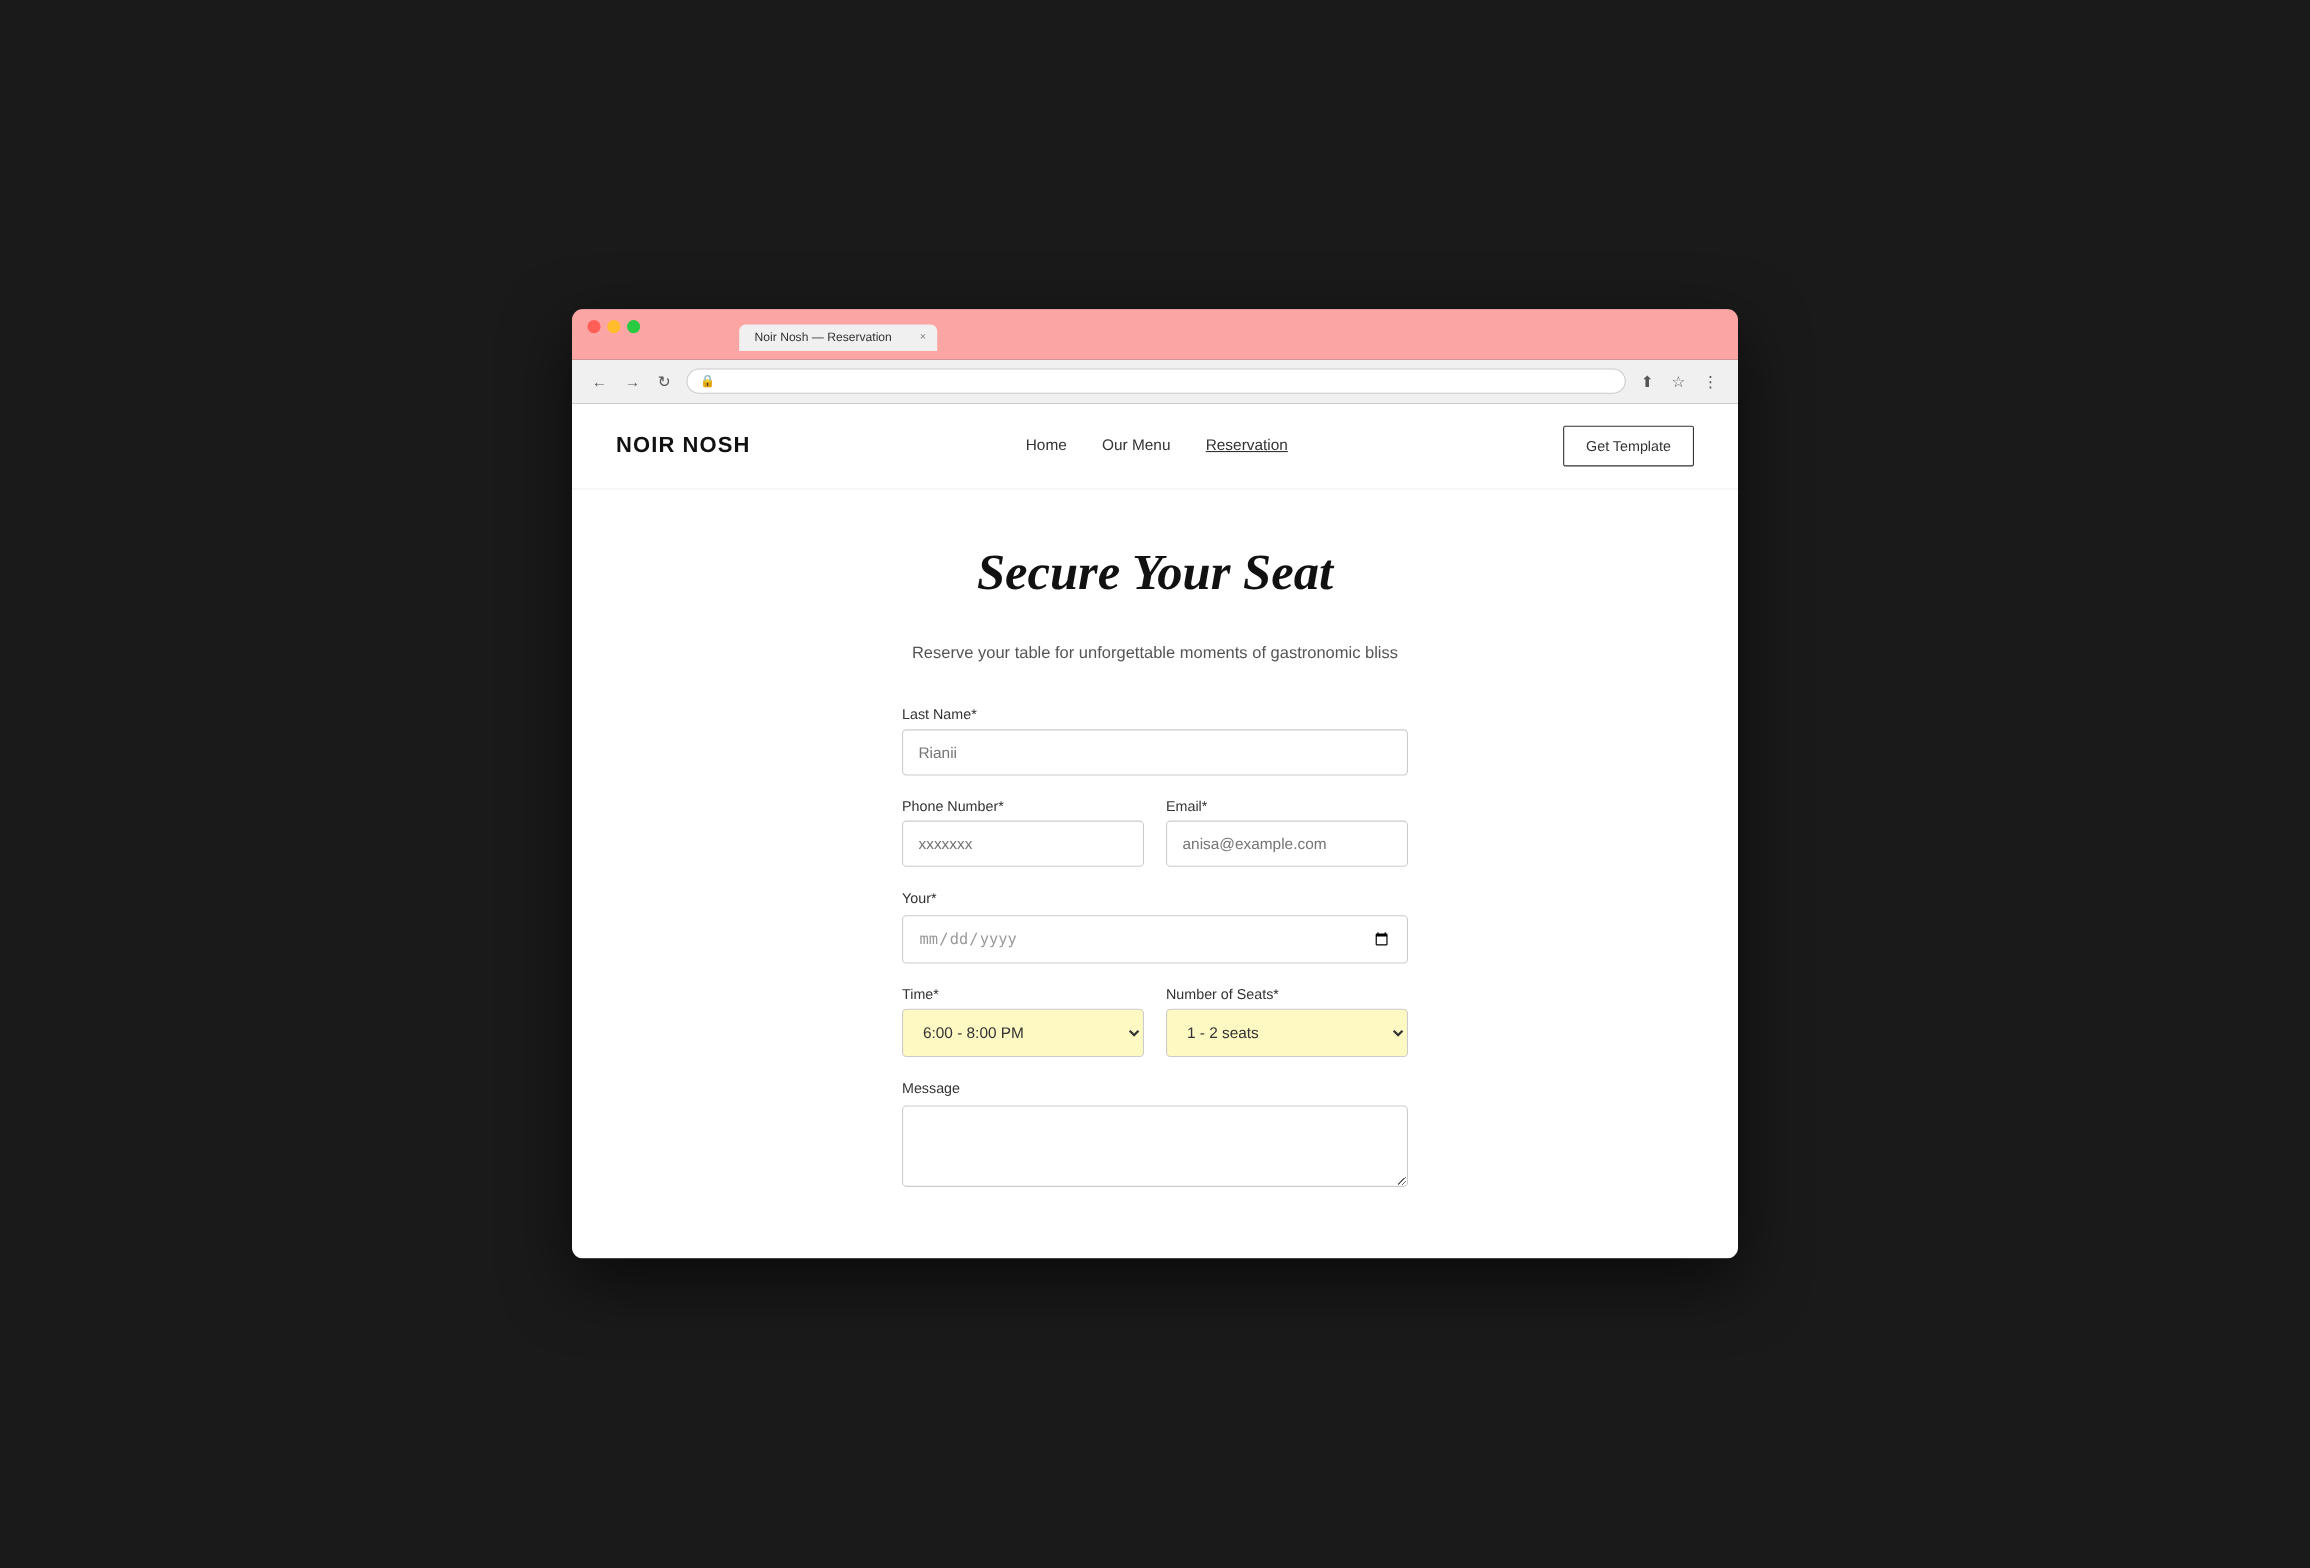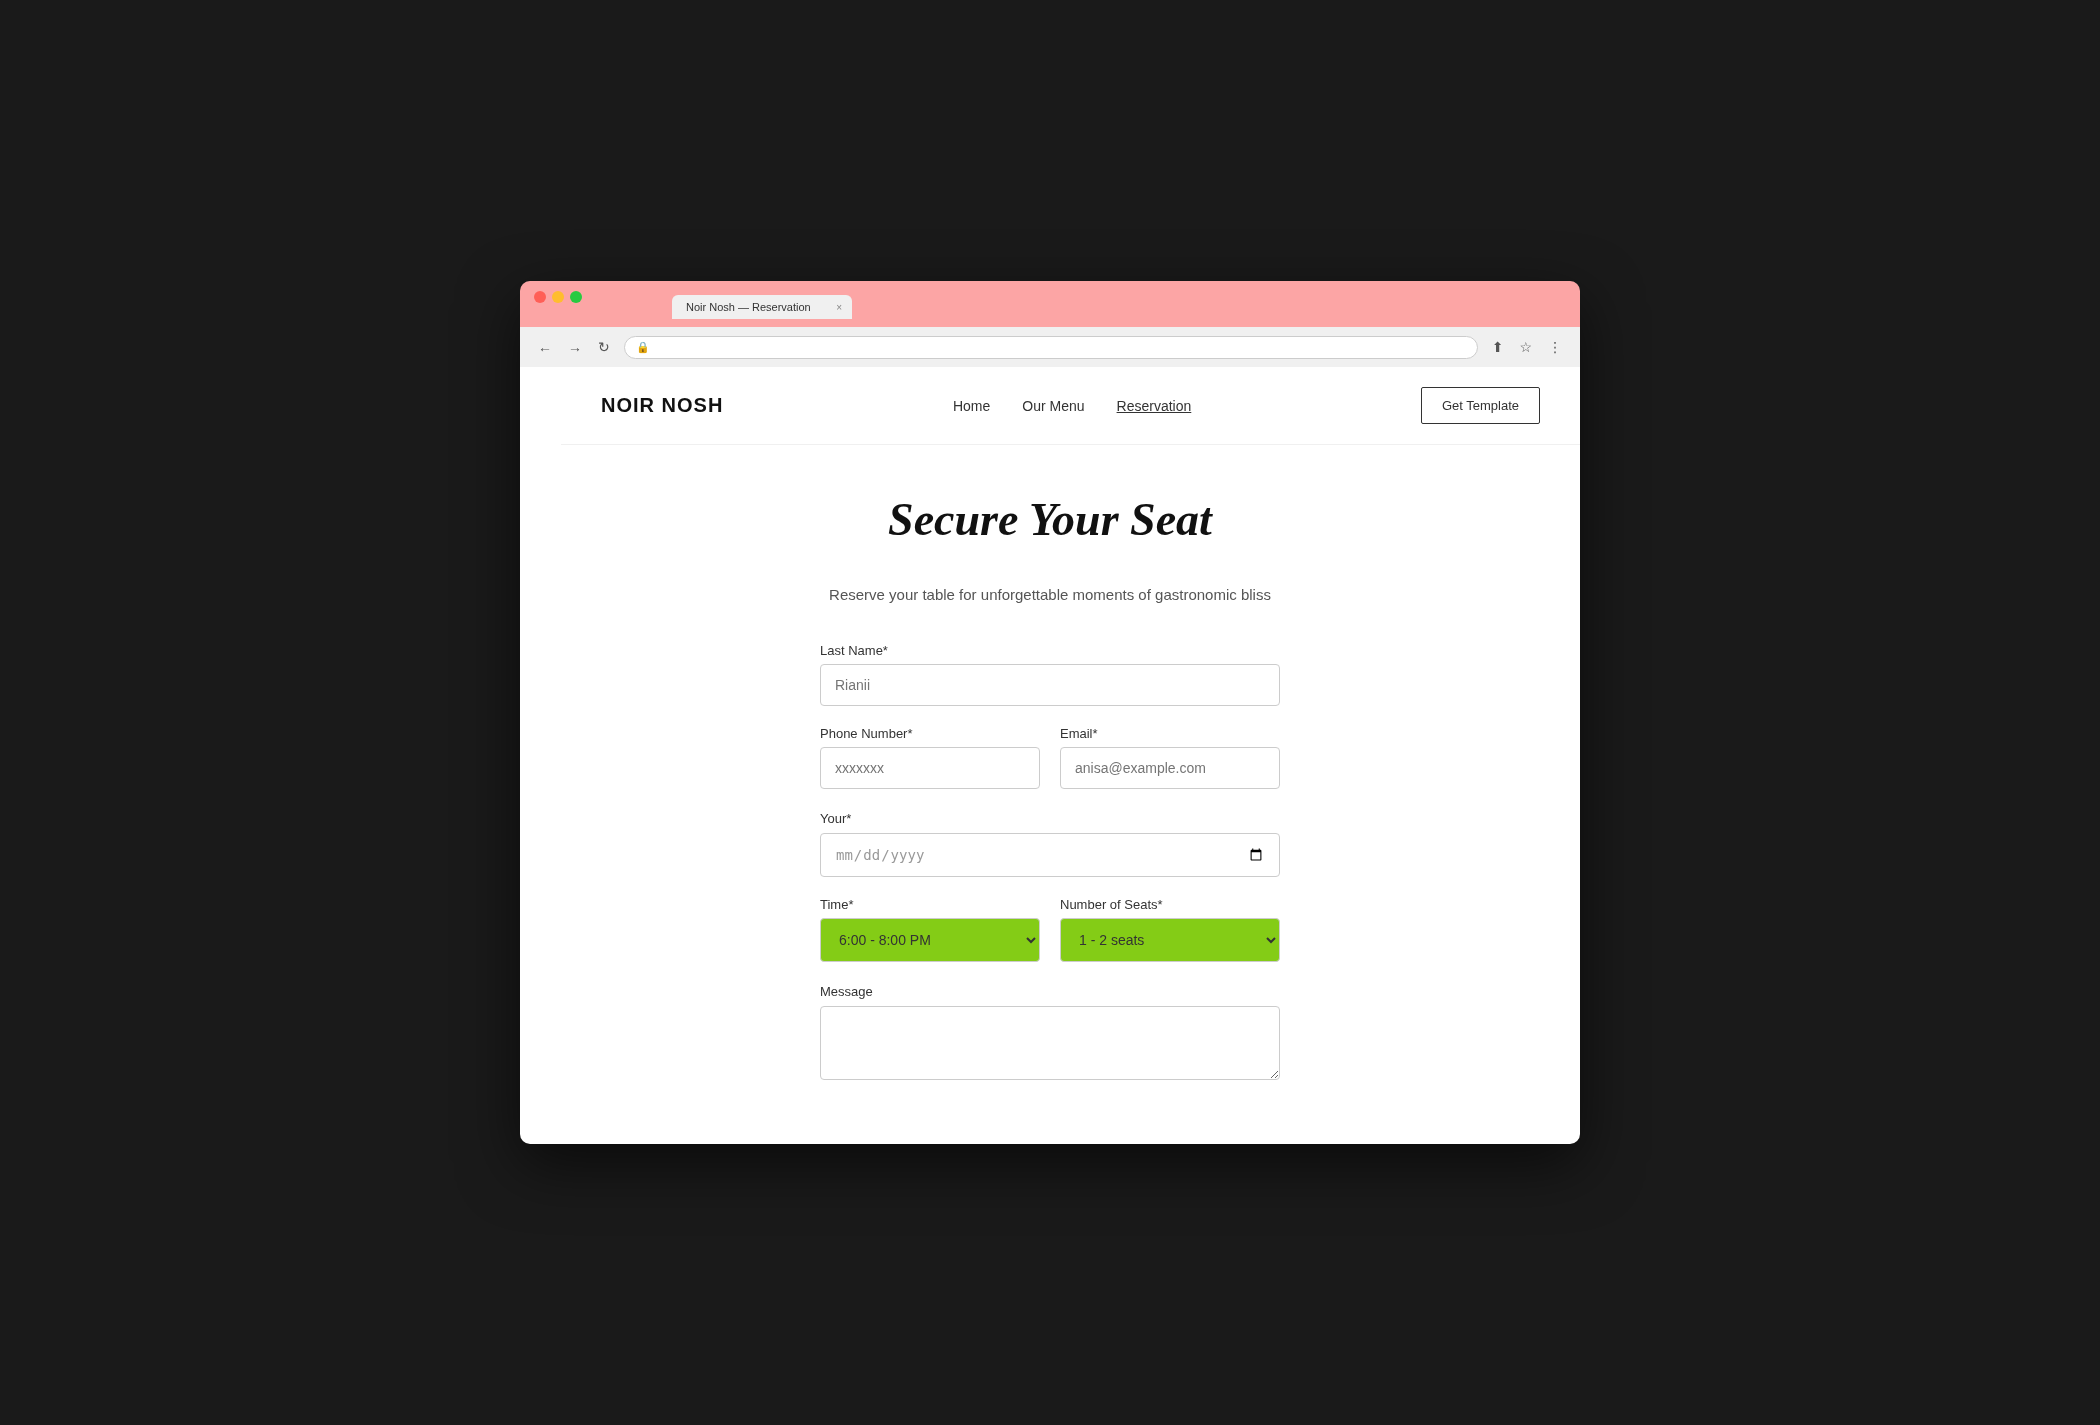--- a/index.html
+++ b/index.html
@@ -142,21 +142,20 @@
       min-height: 650px;
     }
 
     
     .site-nav {
       display: flex;
       align-items: center;
       justify-content: space-between;
       padding: 20px 40px;
       border-bottom: 1px solid #f0f0f0;
-      margin-left: 41px;
     }
 
     .site-logo {
       font-size: 20px;
       font-weight: 800;
       letter-spacing: 1px;
       color: #111;
     }
 
     .nav-links {
@@ -243,21 +242,21 @@
     }
 
     .form-select {
       border: 1px solid #ccc;
       border-radius: 4px;
       padding: 12px 14px;
       font-size: 14px;
       color: #333;
       outline: none;
       width: 100%;
-      background: #84cc16;
+      background: #fef9c3;
       appearance: auto;
       cursor: pointer;
     }
 
     .form-date {
       border: 1px solid #ccc;
       border-radius: 4px;
       padding: 12px 14px;
       font-size: 14px;
       color: #999;

